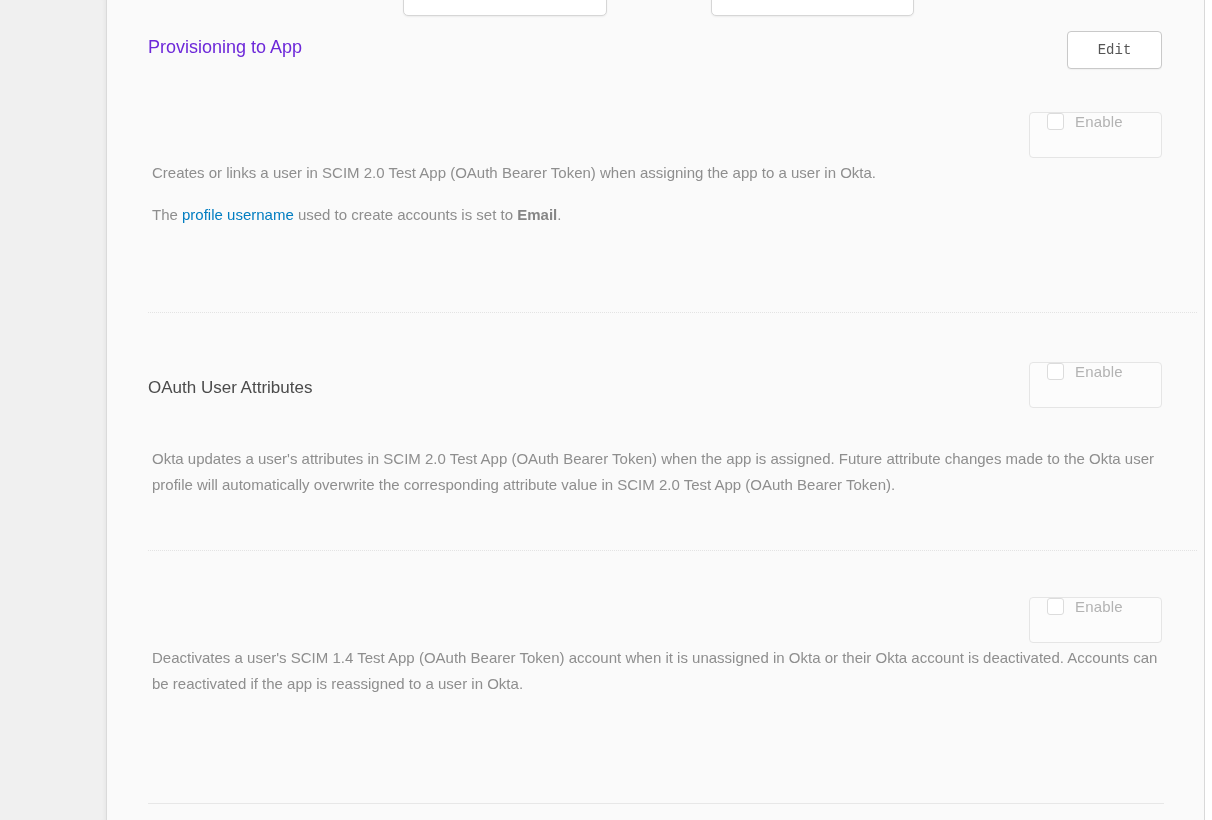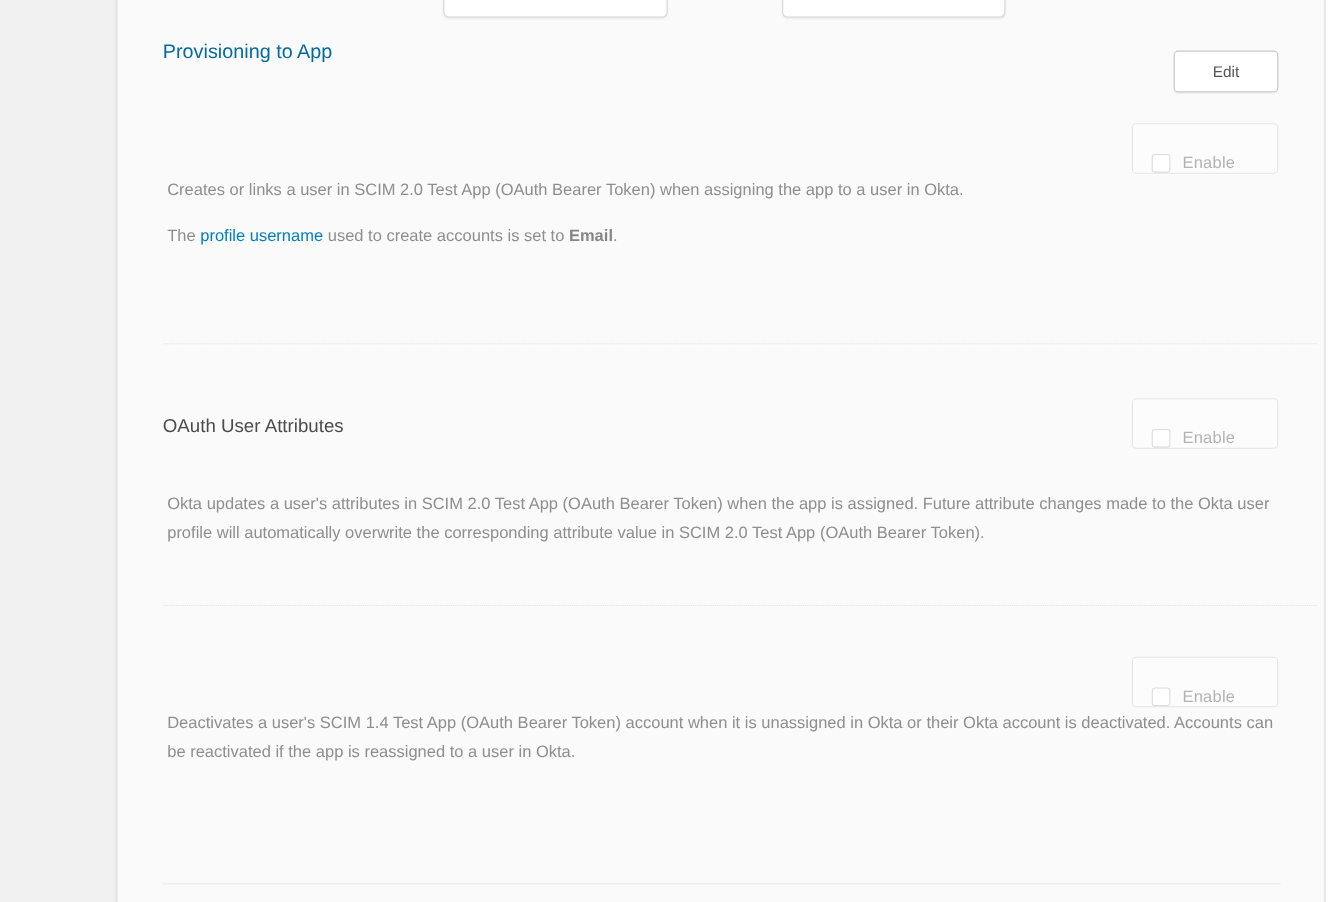--- a/index.html
+++ b/index.html
@@ -20,47 +20,47 @@
   }
   .partial-input{
     position:absolute;top:-24px;height:38px;background:#ffffff;
     border:1px solid #d6d6d6;border-radius:5px;
     box-shadow:0 1px 2px rgba(0,0,0,0.06);
   }
   .pi-1{left:296px;width:202px;}
   .pi-2{left:604px;width:201px;}
   .panel-title{
     position:absolute;left:41px;top:36px;margin:0;
-    font-size:18px;font-weight:400;color:#0369a1;line-height:22px;
+    font-size:18px;font-weight:400;color:#6d28d9;line-height:22px;
   }
   .edit-btn{
-    position:absolute;right:42px;top:46px;width:95px;height:38px;
+    position:absolute;right:42px;top:31px;width:95px;height:38px;
     background:#ffffff;border:1px solid #c9c9c9;border-radius:4px;
-    font-family:Liberation Sans, sans-serif;
+    font-family:Liberation Mono, monospace;
     font-size:14px;color:#555555;cursor:pointer;
     box-shadow:0 1px 1px rgba(0,0,0,0.04);
   }
   .section{position:absolute;left:41px;right:42px;}
   .sec-1{top:112px;}
   .sec-2{top:362px;}
   .sec-3{top:597px;}
   .section-title{
     margin:16px 0 0;font-size:17px;font-weight:400;
     color:#4b4b4b;line-height:20px;
   }
   .desc{
     margin:48px 4px 0;font-size:15px;line-height:26px;color:#8e8e8e;
     max-width:1016px;
   }
   .desc + .desc{margin-top:16px;}
   .desc a{color:#007dc1;text-decoration:none;cursor:pointer;}
   .desc b{font-weight:bold;color:#868686;}
   .enable-btn{
     position:absolute;top:0;right:0;width:133px;height:46px;
-    box-sizing:border-box;display:flex;align-items:flex-end;
+    box-sizing:border-box;display:flex;align-items:flex-start;
     padding:0 0 0 17px;background:#fcfcfc;
     border:1px solid #e5e5e5;border-radius:4px;cursor:default;
     font-family:"Liberation Sans", sans-serif;
   }
   .checkbox{
     width:15px;height:15px;flex:0 0 15px;background:#ffffff;
     border:1px solid #dcdcdc;border-radius:3px;margin-right:11px;
   }
   .enable-label{font-size:15px;color:#b3b3b3;letter-spacing:0.2px;}
   .divider{position:absolute;left:41px;right:7px;border-top:1px dotted #e3e3e3;height:0;}

